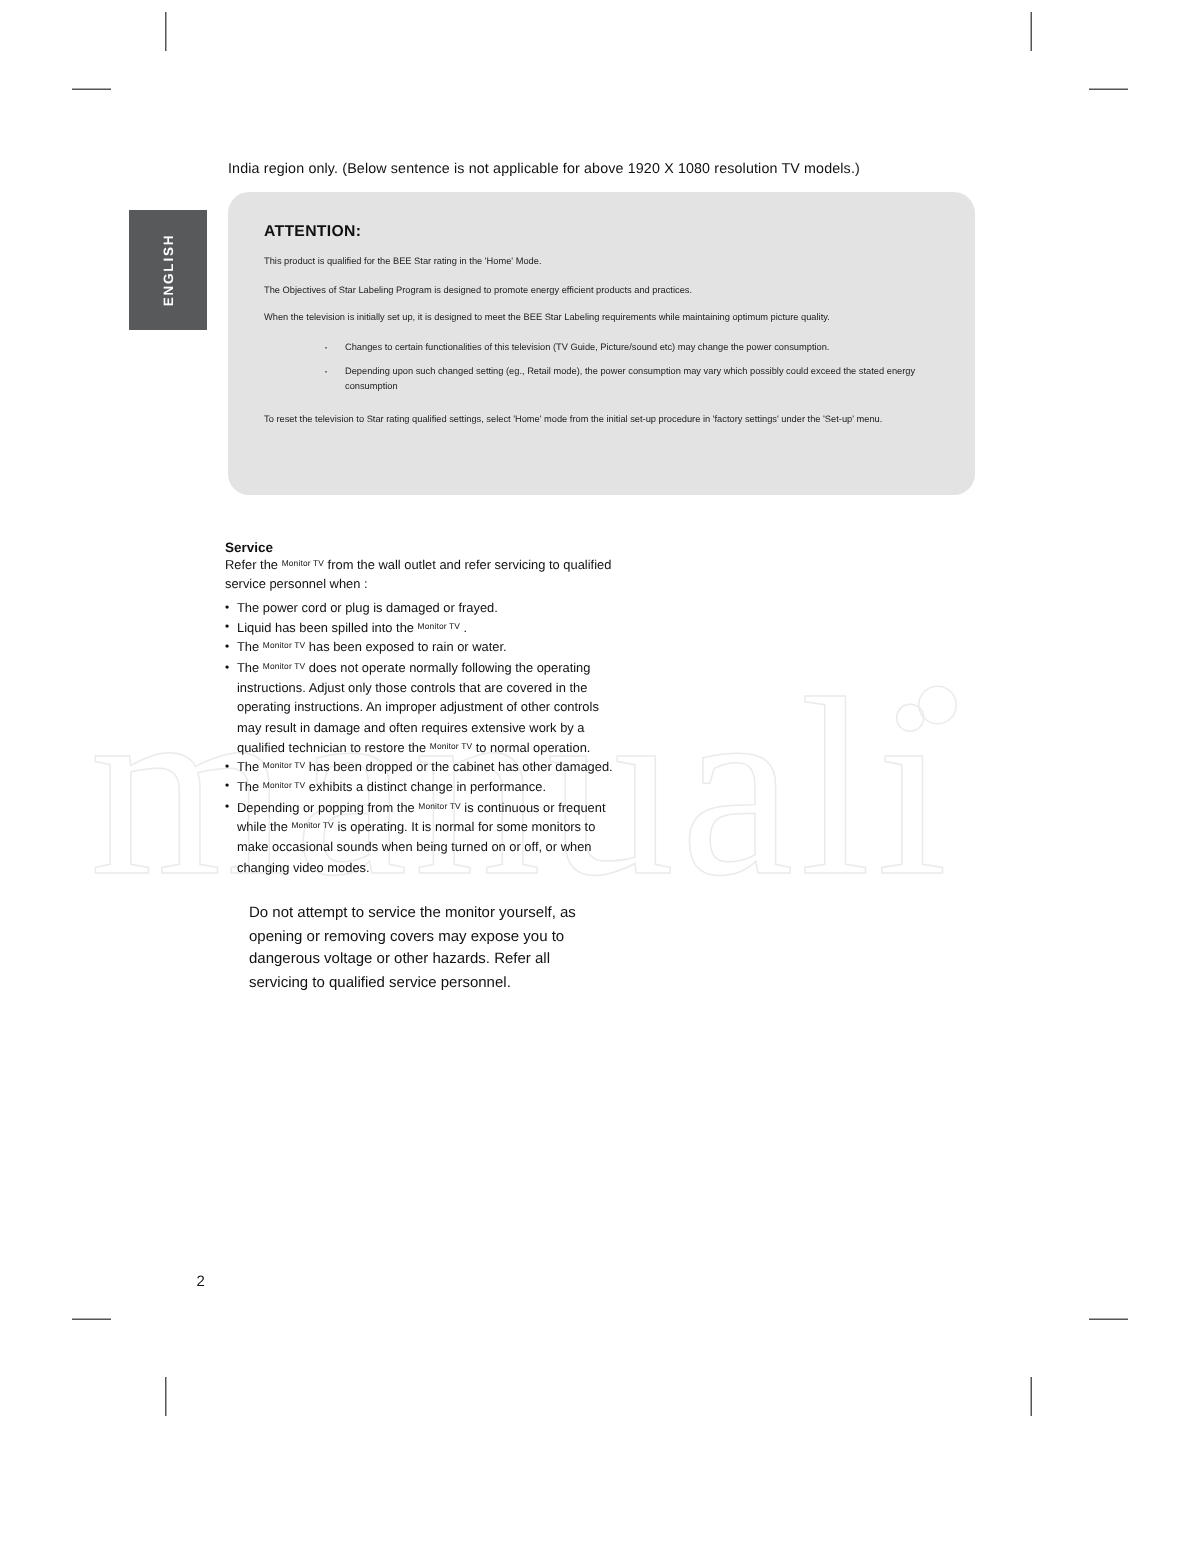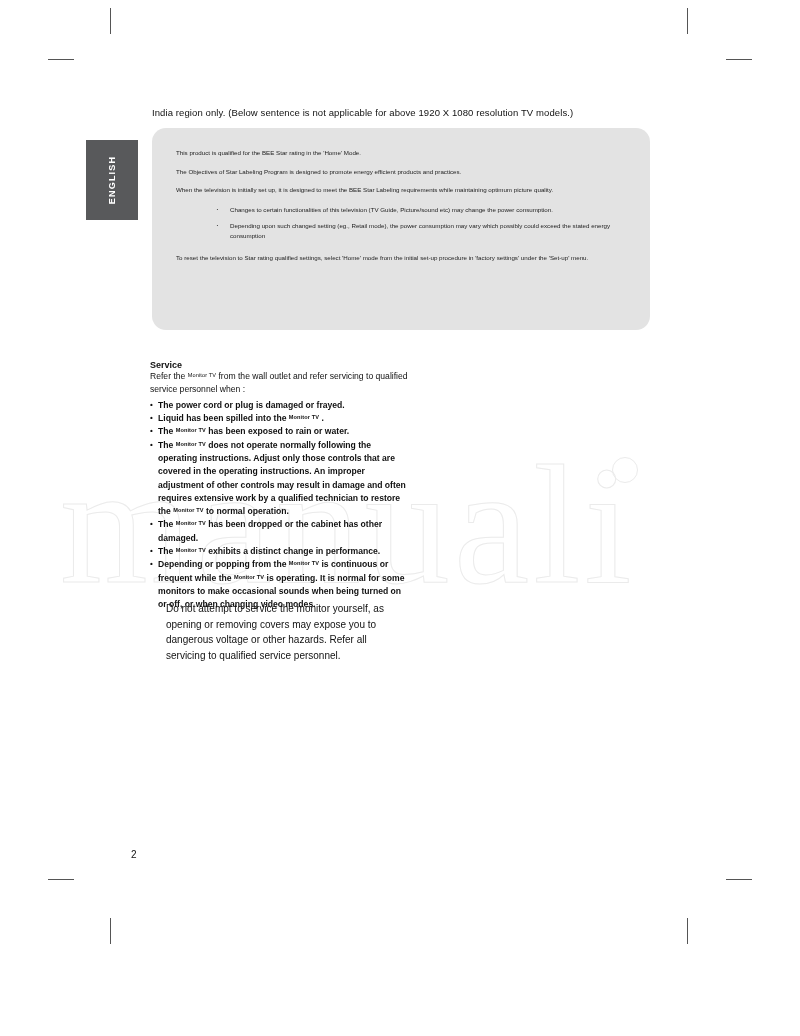--- a/index.html
+++ b/index.html
@@ -121,21 +121,20 @@
   }
   .service ul {
     list-style: none;
     margin: 2px 0 0 0;
     padding: 0;
   }
   .service ul li {
     position: relative;
     padding-left: 8px;
     margin-bottom: 0px;
-    font-weight: bold;
   }
   .service ul li::before {
     content: "•";
     position: absolute;
     left: 0;
     top: 0;
     font-size: 8px;
   }
   .sup {
     font-size: 5.6px;
@@ -205,20 +204,21 @@
 </div>
 <div class="wm-dot"></div>
 
 <div class="note-line">India region only. (Below sentence is not applicable for above 1920 X 1080 resolution TV models.)</div>
 
 <div class="lang-tab">
   <span>ENGLISH</span>
 </div>
 
 <div class="attention-box">
+  <div class="attention-title">ATTENTION:</div>
   <p>This product is qualified for the BEE Star rating in the 'Home' Mode.</p>
   <p>The Objectives of Star Labeling Program is designed to promote energy efficient products and practices.</p>
   <p>When the television is initially set up, it is designed to meet the BEE Star Labeling requirements while maintaining optimum picture quality.</p>
   <ul class="bullets">
     <li>Changes to certain functionalities of this television (TV Guide, Picture/sound etc) may change the power consumption.</li>
     <li>Depending upon such changed setting (eg., Retail mode), the power consumption may vary which possibly could exceed the stated energy consumption</li>
   </ul>
   <p>To reset the television to Star rating qualified settings, select 'Home' mode from the initial set-up procedure in 'factory settings' under the 'Set-up' menu.</p>
 </div>
 

